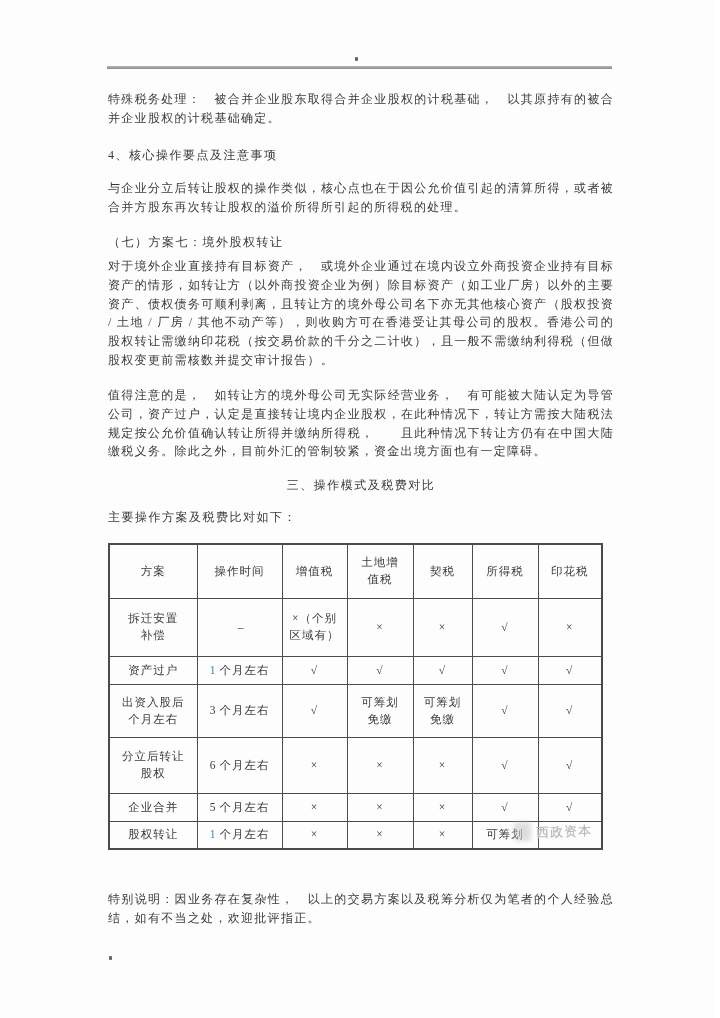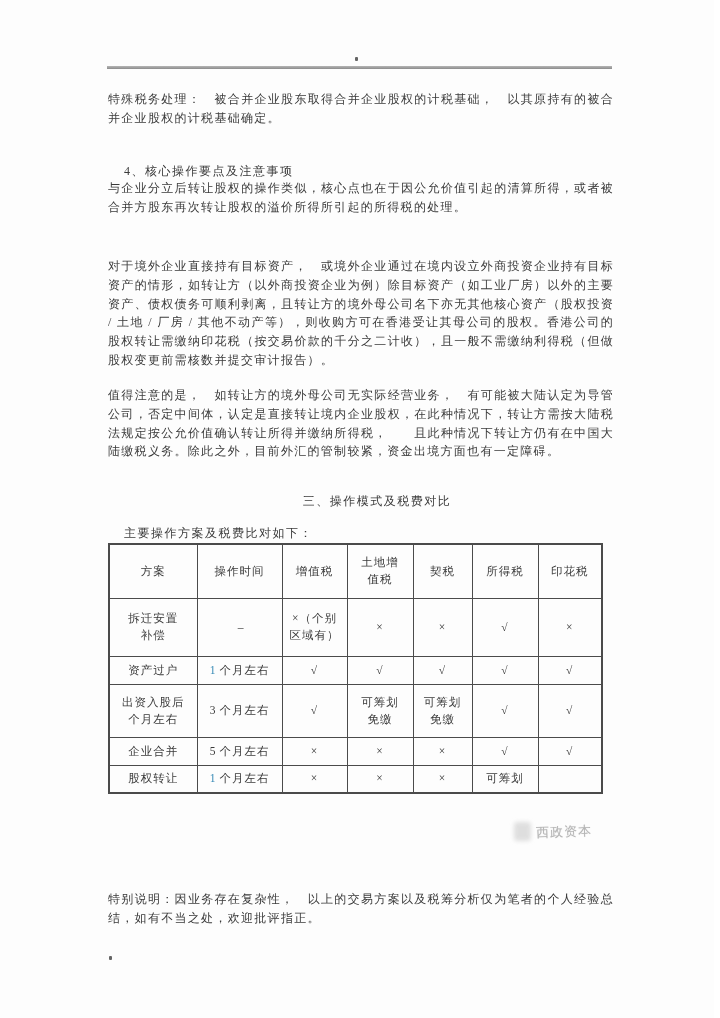--- a/index.html
+++ b/index.html
@@ -14,21 +14,21 @@
     position:relative;width:714px;height:1018px;margin:0;background:#fdfdfd;
     font-family:"Liberation Serif","DejaVu Serif",serif;
     color:var(--text);overflow:hidden;
   }
   .para{
     position:absolute;left:108px;width:506px;margin:0;
     font-size:12px;line-height:18.8px;letter-spacing:1.3px;
     text-align:justify;white-space:pre-line;
   }
   .heading{
-    position:absolute;left:108px;width:506px;margin:16px;
+    position:absolute;left:108px;width:506px;margin:0;
     font-size:12px;line-height:16px;letter-spacing:1.5px;
   }
   .stray-mark{position:absolute;width:3px;height:4px;background:#4a4a4a;border-radius:1px;opacity:.85;}
   .stray-top{left:355px;top:57px;}
   .stray-bottom{left:109px;top:956px;}
   .separator{position:absolute;left:107px;top:66px;width:505px;height:3px;
     background:linear-gradient(#b5b5b5,#8c8c8c);border:0;}
   .p1{top:90px;}
   .h-core{top:147px;}
   .p2{top:179px;}
@@ -64,24 +64,25 @@
 
   <span class="stray-mark stray-top"></span>
   <div class="separator"></div>
 
   <p class="para p1">特殊税务处理：　被合并企业股东取得合并企业股权的计税基础，　以其原持有的被合并企业股权的计税基础确定。</p>
 
   <p class="heading h-core">4、核心操作要点及注意事项</p>
 
   <p class="para p2">与企业分立后转让股权的操作类似，核心点也在于因公允价值引起的清算所得，或者被合并方股东再次转让股权的溢价所得所引起的所得税的处理。</p>
 
+  <p class="heading h-seven">（七）方案七：境外股权转让</p>
 
   <p class="para p3">对于境外企业直接持有目标资产，　或境外企业通过在境内设立外商投资企业持有目标资产的情形，如转让方（以外商投资企业为例）除目标资产（如工业厂房）以外的主要资产、债权债务可顺利剥离，且转让方的境外母公司名下亦无其他核心资产（股权投资 / 土地 / 厂房 / 其他不动产等），则收购方可在香港受让其母公司的股权。香港公司的股权转让需缴纳印花税（按交易价款的千分之二计收），且一般不需缴纳利得税（但做股权变更前需核数并提交审计报告）。</p>
 
-  <p class="para p4">值得注意的是，　如转让方的境外母公司无实际经营业务，　有可能被大陆认定为导管公司，否定中间体，认定是直接转让境内企业股权，在此种情况下，转让方需按大陆税法规定按公允价值确认转让所得并缴纳所得税，　　且此种情况下转让方仍有在中国大陆缴税义务。除此之外，目前外汇的管制较紧，资金出境方面也有一定障碍。</p>
+  <p class="para p4">值得注意的是，　如转让方的境外母公司无实际经营业务，　有可能被大陆认定为导管公司，资产过户，认定是直接转让境内企业股权，在此种情况下，转让方需按大陆税法规定按公允价值确认转让所得并缴纳所得税，　　且此种情况下转让方仍有在中国大陆缴税义务。除此之外，目前外汇的管制较紧，资金出境方面也有一定障碍。</p>
 
   <p class="heading h-compare">三、操作模式及税费对比</p>
 
   <p class="heading p5">主要操作方案及税费比对如下：</p>
 
   <table class="tax">
     <colgroup>
       <col style="width:88px">
         <col style="width:85px">
         <col style="width:65px">
@@ -128,20 +129,30 @@
 个月左右</td>
         <td><span class="tnum">3</span><span>个月左右</span></td>
         <td>√</td>
         <td>可筹划
 免缴</td>
         <td>可筹划
 免缴</td>
         <td>√</td>
         <td>√</td>
       </tr>
+      <tr style="height:56px">
+        <td>分立后转让
+股权</td>
+        <td><span class="tnum">6</span><span>个月左右</span></td>
+        <td>×</td>
+        <td>×</td>
+        <td>×</td>
+        <td>√</td>
+        <td>√</td>
+      </tr>
       <tr style="height:28px">
         <td>企业合并</td>
         <td><span class="tnum">5</span><span>个月左右</span></td>
         <td>×</td>
         <td>×</td>
         <td>×</td>
         <td>√</td>
         <td>√</td>
       </tr>
       <tr style="height:28px">

